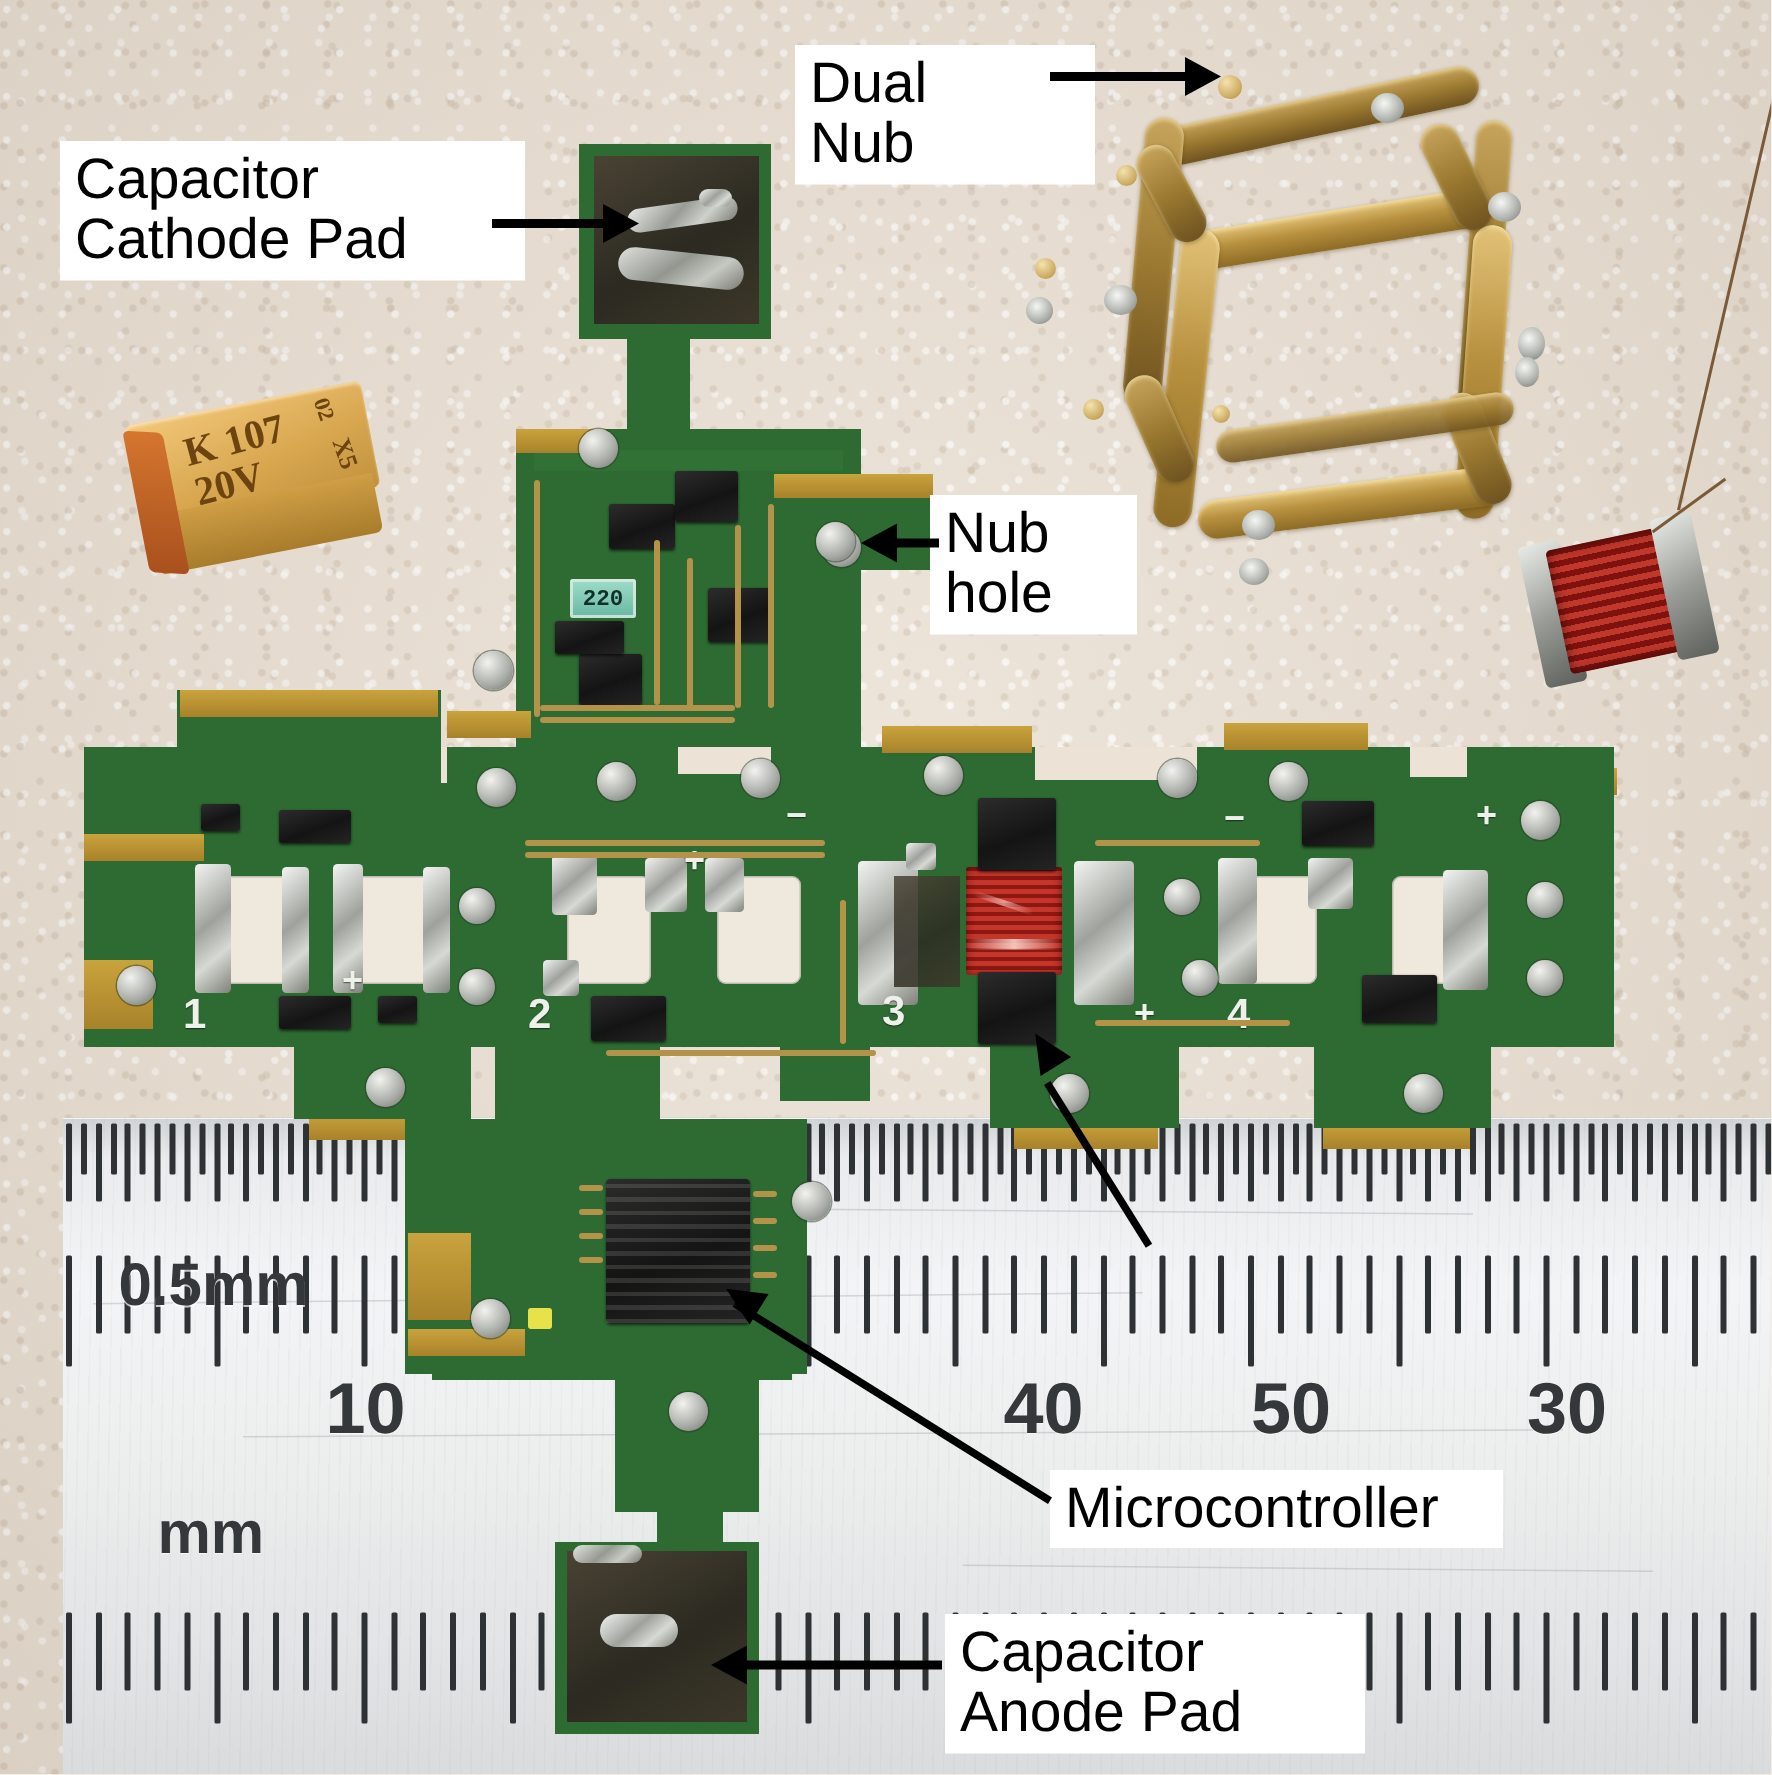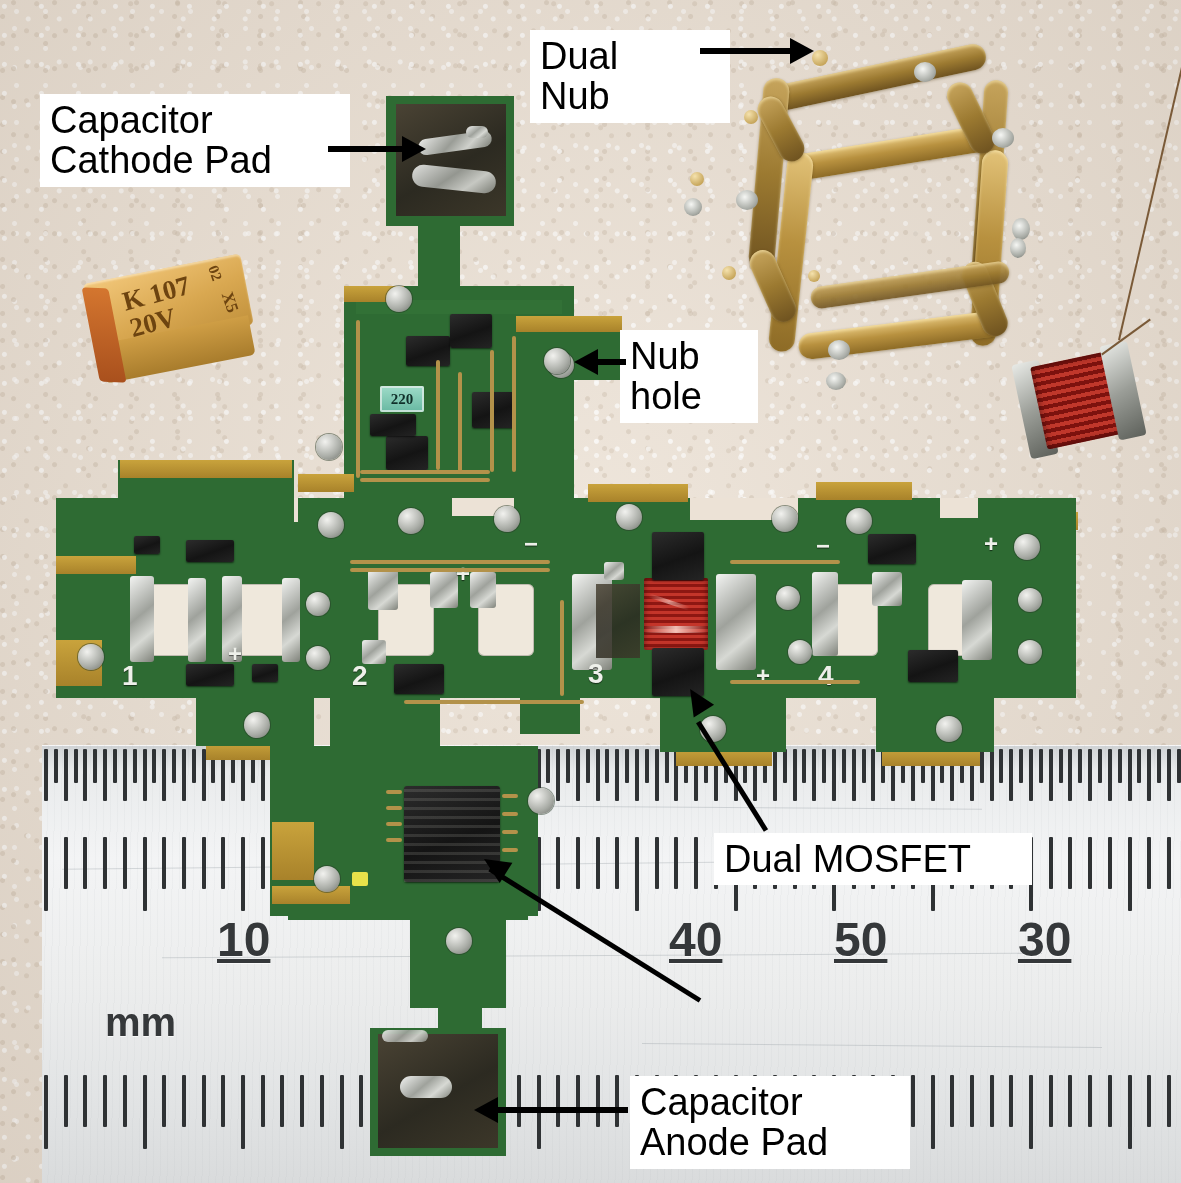--- a/index.html
+++ b/index.html
@@ -50,41 +50,41 @@
   .tick.s{height:34px;}
   .tick.m{height:52px;}
   .tick.l{height:74px;}
 
   .rnum{
     position:absolute;color:#35383a;font-weight:bold;
     font-family:"Liberation Sans", sans-serif;
     text-shadow:0 1px 0 rgba(255,255,255,.7);
     white-space:nowrap;
   }
-  .rnum.big{font-size:48px;text-decoration:underline;}
+  .rnum.big{font-size:48px;}
   .rnum.unit{font-size:40px;}
   .rnum.half{font-size:40px;}
 
   
   .pcb{position:absolute;background:#2e6b33;}
   .pcb.l{background:#36783a;}
   .gold{position:absolute;background:linear-gradient(180deg,#c9a33c,#a8822a);}
 
   .trace{position:absolute;background:#b3924a;border-radius:2px;}
   .via{position:absolute;border-radius:50%;background:radial-gradient(circle at 35% 30%,#f2f2ef,#a9aca6 60%,#6f726c);box-shadow:0 0 0 1px rgba(40,60,40,.5);}
   .solder{position:absolute;background:linear-gradient(140deg,#f3f4f2,#9fa29c 45%,#d7d9d4 70%,#7e8179);border-radius:3px;}
   .chip{position:absolute;background:linear-gradient(160deg,#2c2c2c,#141414 55%,#242424);border-radius:2px;box-shadow:0 1px 2px rgba(0,0,0,.6);}
   .slot{position:absolute;background:#efe8dc;border-radius:6px;box-shadow:inset 0 0 0 1px rgba(120,120,110,.4);}
   .darkpad{position:absolute;background:linear-gradient(150deg,#4a4334,#2c2a21 55%,#3c3729);}
   .silk{position:absolute;color:#eef0ea;font-weight:bold;font-size:28px;text-shadow:0 1px 1px rgba(0,0,0,.55);}
   .silk.sm{font-size:24px;}
   .comp220{position:absolute;background:linear-gradient(180deg,#9fdcc9,#67b8a1);border-radius:2px;
            color:#10302a;font-weight:bold;font-size:15px;display:flex;align-items:center;justify-content:center;
            box-shadow:inset 0 0 0 2px rgba(220,235,230,.8);}
-  .comp220 span{font-family:Liberation Serif, serif;}
+  .comp220 span{font-family:Liberation Mono, monospace;}
 
   
   .coil{position:absolute;background:repeating-linear-gradient(180deg,#8e1712 0 3px,#c4352a 3px 6px);border-radius:2px;
         box-shadow:inset 0 0 6px rgba(0,0,0,.5);}
   .coil-hl{position:absolute;background:linear-gradient(90deg,rgba(255,255,255,.0),rgba(255,220,210,.85),rgba(255,255,255,0));}
 
   
   .tant{
     position:absolute;left:86px;top:268px;width:170px;height:110px;
     transform:rotate(-11deg);
@@ -380,20 +380,21 @@
         <div class="tick l" style="left: 987px; top: 330px;"></div>
         <div class="tick m" style="left: 1006.7px; top: 330px;"></div>
         <div class="tick m" style="left: 1026.4px; top: 330px;"></div>
         <div class="tick m" style="left: 1046.1px; top: 330px;"></div>
         <div class="tick m" style="left: 1065.8px; top: 330px;"></div>
         <div class="tick l" style="left: 1085.5px; top: 330px;"></div>
         <div class="tick m" style="left: 1105.2px; top: 330px;"></div>
         <div class="tick m" style="left: 1124.9px; top: 330px;"></div>
       </div>
 
+    <div class="rnum half" style="left:37px;top:90px;">0.5mm</div>
     <div class="rnum unit" style="left:63px;top:255px;">mm</div>
 
     <div class="rnum big" style="left:175px;top:167px;">10</div>
     <div class="rnum big" style="left:385px;top:167px;">2</div>
     <div class="rnum big" style="left:627px;top:167px;">40</div>
     <div class="rnum big" style="left:792px;top:167px;">50</div>
     <div class="rnum big" style="left:976px;top:167px;">30</div>
   </div>
 
   <div>
@@ -623,24 +624,24 @@
   <div class="lbl" style="left:530px;top:30px;font-size:38px;width:180px;">Dual
 Nub</div>
   <div class="arrow" style="left:700px;top:48px;width:92px;"></div>
   <div class="arrowhead ah-right" style="left:790px;top:38px;"></div>
 
   <div class="lbl" style="left:620px;top:330px;font-size:38px;width:118px;">Nub
 hole</div>
   <div class="arrowhead ah-left" style="left:574px;top:349px;"></div>
   <div class="arrow" style="left:596px;top:359px;width:30px;"></div>
 
-  <div class="lbl" style="left:714px;top:833px;font-size:38px;width:298px;">Dual MOSFET</div>
   <div class="diagline" style="left:766px;top:828px;width:128px;transform:rotate(-122deg);"></div>
   <div class="ah-diag" style="left:684px;top:688px;border-right:26px solid #000;transform:rotate(58deg);"></div>
 
+  <div class="lbl" style="left:700px;top:980px;font-size:38px;width:282px;">Microcontroller</div>
   <div class="diagline" style="left:700px;top:998px;width:248px;transform:rotate(-148deg);"></div>
   <div class="ah-diag" style="left:482px;top:854px;border-right:26px solid #000;transform:rotate(32deg);"></div>
 
   <div class="lbl" style="left:630px;top:1076px;font-size:38px;width:260px;">Capacitor
 Anode Pad</div>
   <div class="arrowhead ah-left" style="left:474px;top:1097px;"></div>
   <div class="arrow" style="left:496px;top:1107px;width:132px;"></div>
 
 </div>
 

